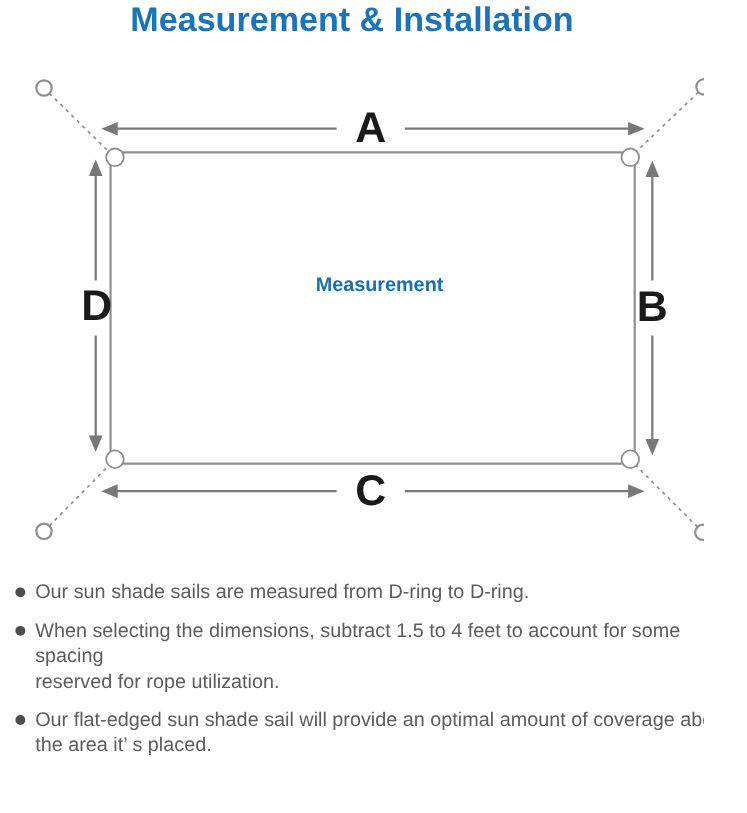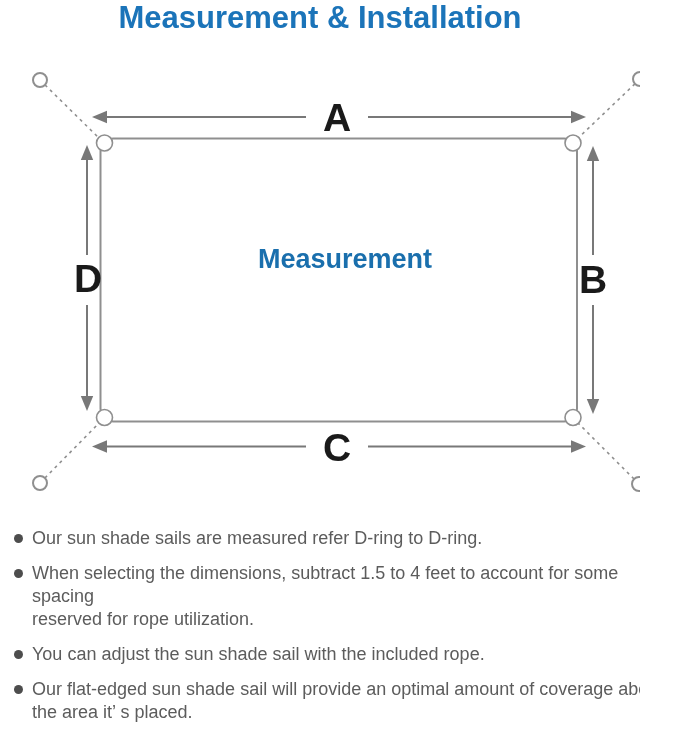--- a/index.html
+++ b/index.html
@@ -33,21 +33,21 @@
     font-size: 39px;
     font-weight: bold;
     color: #1a1a1a;
     line-height: 1;
     white-space: nowrap;
   }
   .center-title {
     position: absolute;
     transform: translate(-50%, -50%);
     left: 345px; top: 199px;
-    font-size: 27px;
+    font-size: 18px;
     font-weight: bold;
     color: #1a6fad;
     white-space: nowrap;
   }
   .center-sub {
     position: absolute;
     transform: translate(-50%, -50%);
     left: 345px; top: 228px;
     font-size: 16px;
     color: #2b7cb9;
@@ -145,30 +145,26 @@
     <div class="dim-label" style="left:593px; top:219px">B</div>
     <div class="dim-label" style="left:337px; top:387px">C</div>
     <div class="dim-label" style="left:88px; top:218px">D</div>
 
     <div class="center-title">Measurement</div>
   </div>
 
   <ul class="notes">
     <li class="note">
       <span class="dot"></span>
-      <span class="note-text">Our sun shade sails are measured refer D-ring to D-ring.</span>
+      <span class="note-text">Our sun shade sails are measured from D-ring to D-ring.</span>
     </li>
     <li class="note">
       <span class="dot"></span>
       <span class="note-text">When selecting the dimensions, subtract 1.5 to 4 feet to account for some spacing
 reserved for rope utilization.</span>
-    </li>
-    <li class="note">
-      <span class="dot"></span>
-      <span class="note-text">You can adjust the sun shade sail with the included rope.</span>
     </li>
     <li class="note">
       <span class="dot"></span>
       <span class="note-text">Our flat-edged sun shade sail will provide an optimal amount of coverage above
 the area it’ s placed.</span>
     </li>
   </ul>
 
 </div>
 

